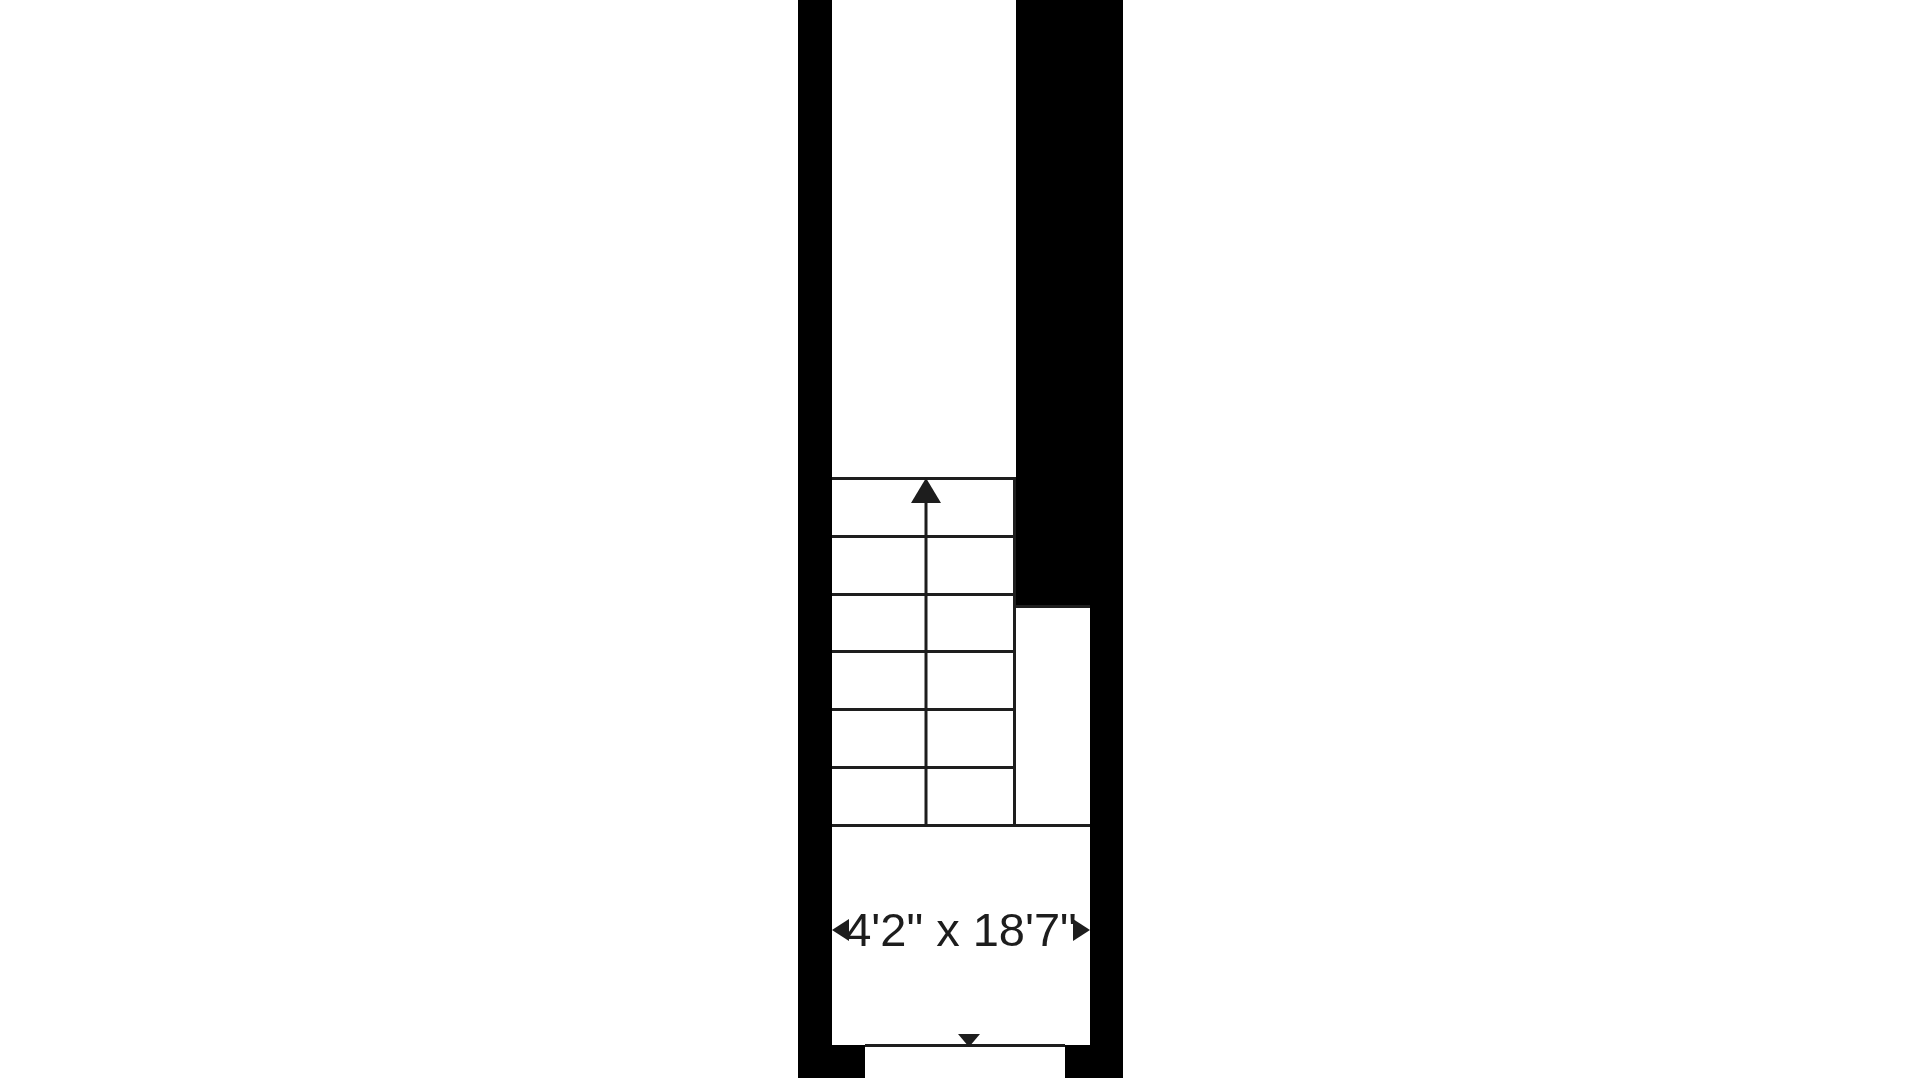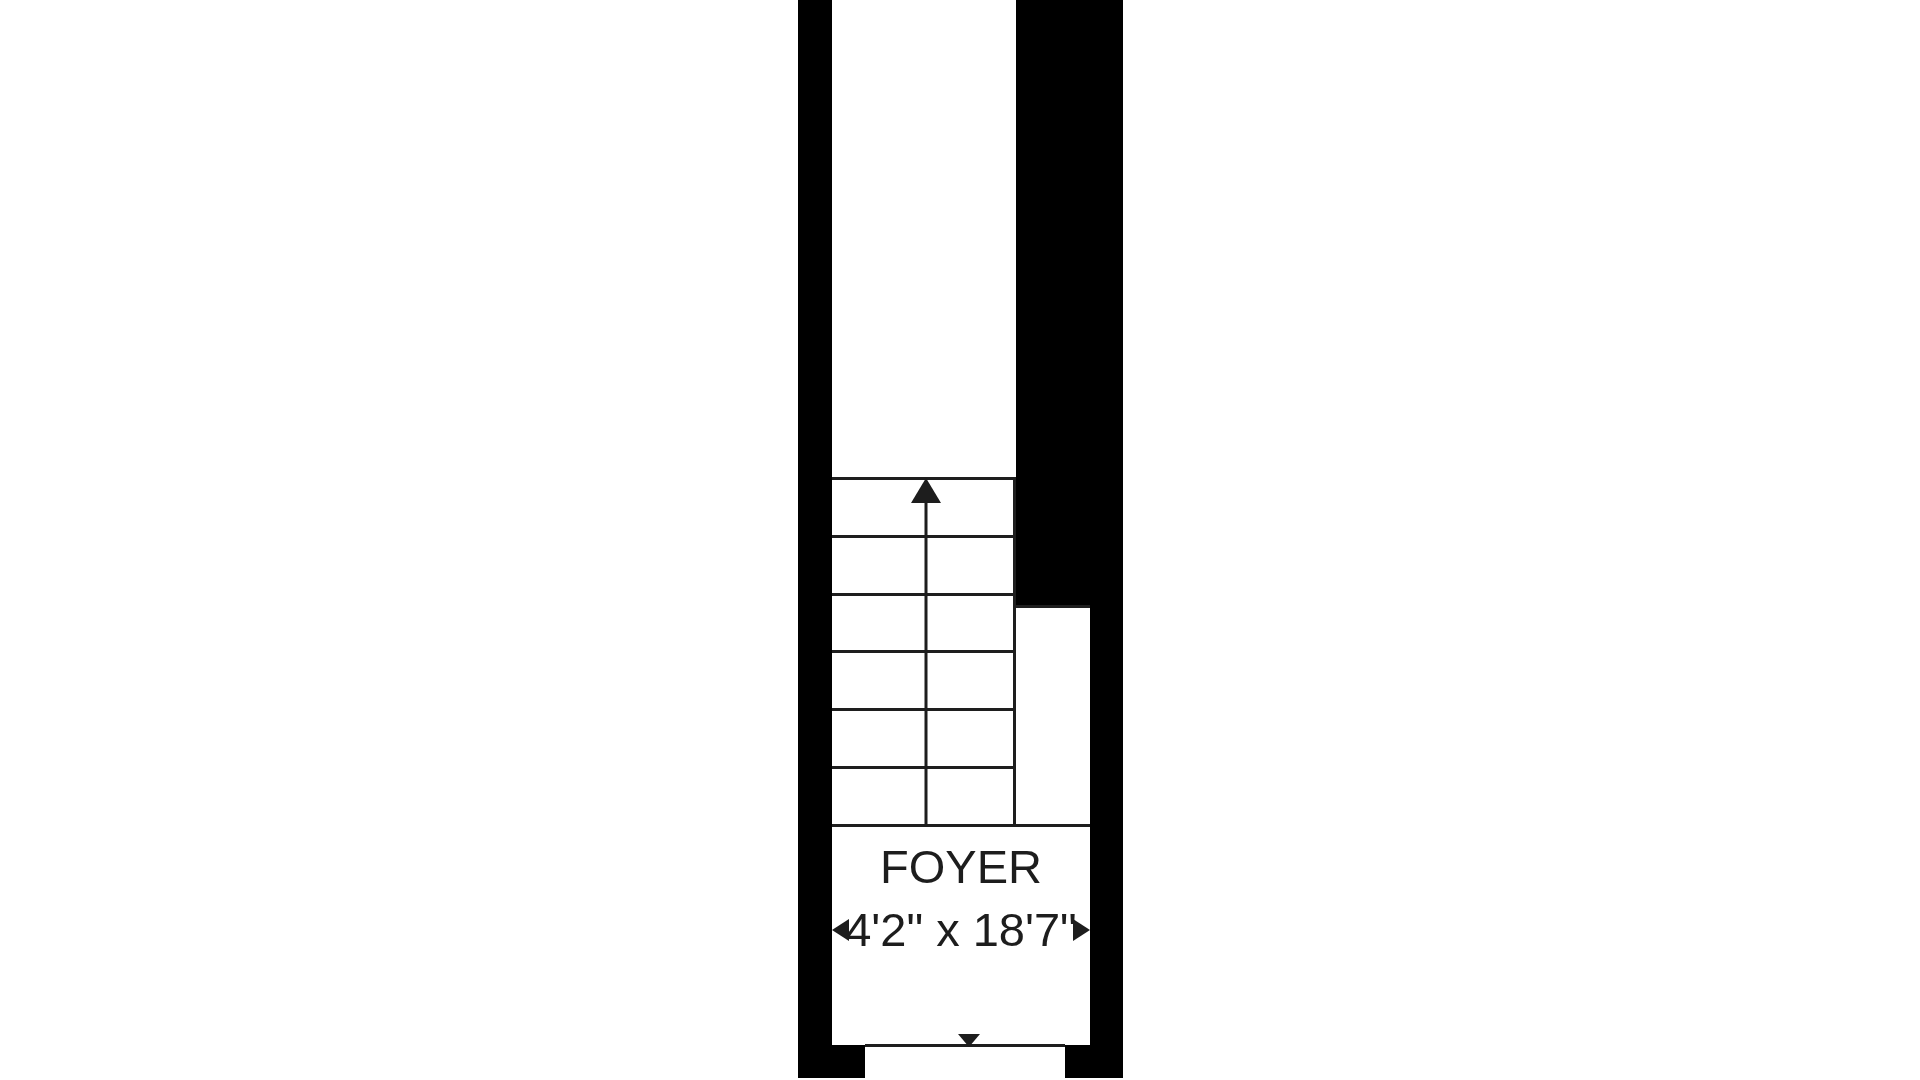--- a/index.html
+++ b/index.html
@@ -128,21 +128,20 @@
       <div class="tread"></div>
     </div>
 
   <svg class="stairs-arrow-svg" viewBox="0 0 184 350" xmlns="http://www.w3.org/2000/svg">
     <polygon points="94,1 79,26 109,26" fill="#1d1d1d"></polygon>
     <line x1="94" y1="26" x2="94" y2="350" stroke="#1d1d1d" stroke-width="3"></line>
   </svg>
 
   <div class="niche"></div>
 
-  <div class="room-label">FOYER</div>
 
   <div class="dims-row">
     <span class="dim-arrow dim-arrow-left"></span>
     <span class="dims-text">4'2" x 18'7"</span>
     <span class="dim-arrow dim-arrow-right"></span>
   </div>
 
   <div class="threshold"></div>
   <div class="entry-triangle"></div>
 

